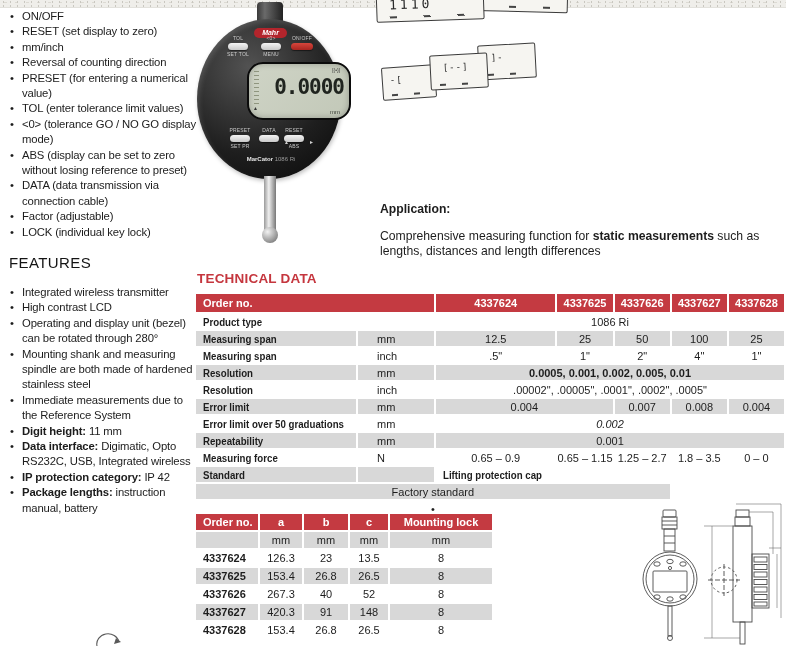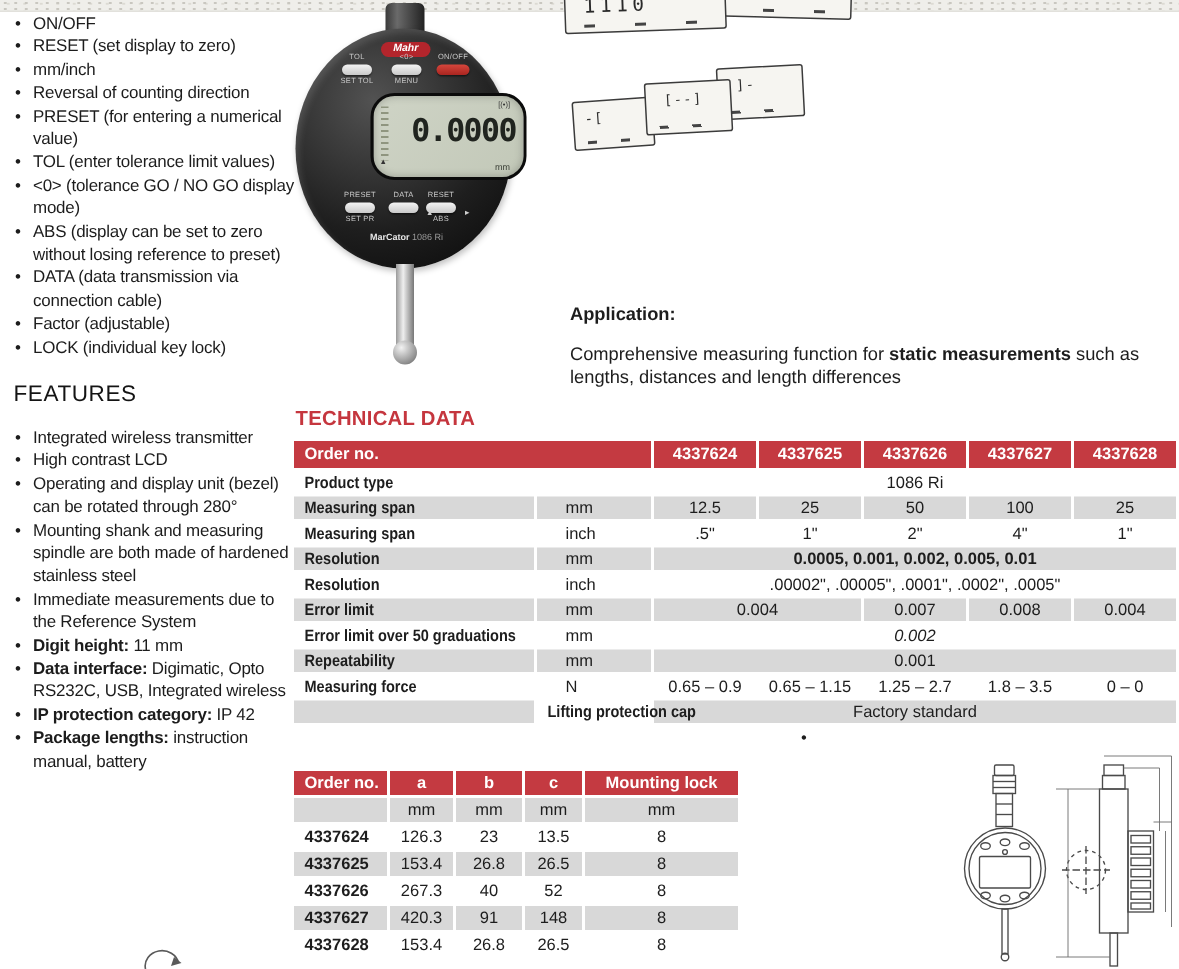--- a/index.html
+++ b/index.html
@@ -264,20 +264,23 @@
       <div class="td val g" style="grid-column: span 5;">0.001</div>
       <div class="td lbl">
         <span class="sq">Measuring force</span>
       </div>
       <div class="td unit">N</div>
       <div class="td val">0.65 – 0.9</div>
       <div class="td val">0.65 – 1.15</div>
       <div class="td val">1.25 – 2.7</div>
       <div class="td val">1.8 – 3.5</div>
       <div class="td val">0 – 0</div>
+      <div class="td lbl g">
+        <span class="sq">Standard</span>
+      </div>
       <div class="td unit g"></div>
       <div class="td lbl">
         <span class="sq">Lifting protection cap</span>
       </div>
       <div class="td val g" style="grid-column: span 5;">Factory standard</div>
       <div class="td unit"></div>
       <div class="td val" style="grid-column: span 5;">•</div>
     </div>
 
   <div class="t2" id="t2">

